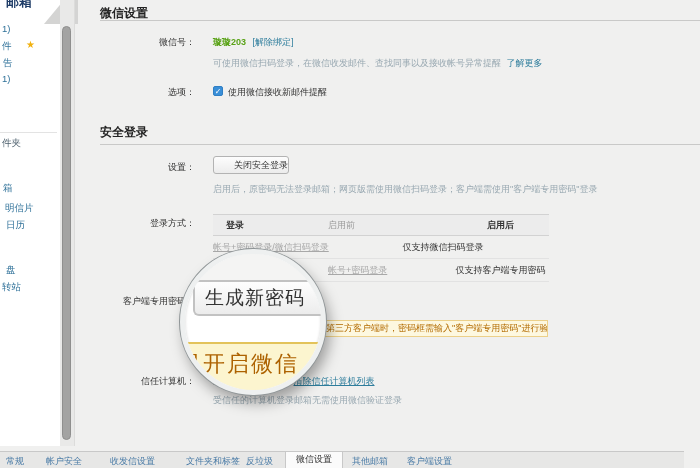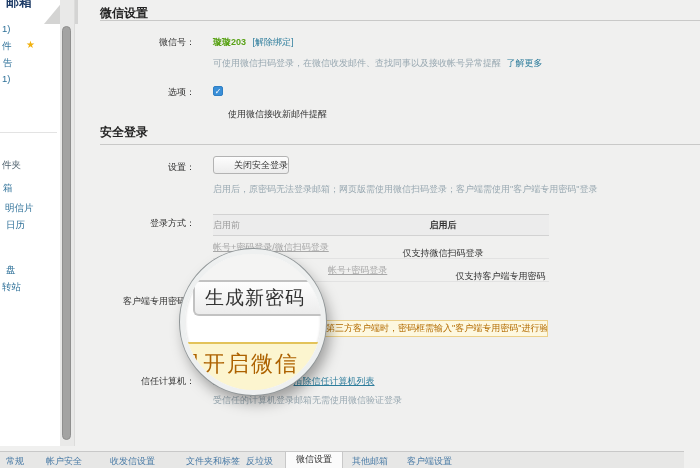--- a/index.html
+++ b/index.html
@@ -20,39 +20,39 @@
 
   
   .sec-title{position:absolute;font-size:12px;font-weight:bold;color:#222;white-space:nowrap;}
   .hr{position:absolute;left:100px;width:600px;height:1px;background:#c9c9c8;}
   .flabel{position:absolute;left:85px;width:110px;text-align:right;font-size:9px;color:#333;white-space:nowrap;}
   .val{position:absolute;left:213px;font-size:9px;white-space:nowrap;}
   .green{color:#59a216;font-weight:bold;}
   .teal{color:#2e7d9c;}
   .teal.ul{text-decoration:underline;}
   .grayblue{color:#98a8b1;}
-  .dark{color:#333;margin-top:22px;}
+  .dark{color:#333;}
   .btn{position:absolute;left:213px;top:156px;width:76px;height:18px;box-sizing:border-box;
        border:1px solid #b3b3b3;border-radius:3px;background:linear-gradient(#fdfdfd,#ececec);
        font-size:9px;line-height:16px;text-align:right;color:#333;cursor:default;}
   .cb{position:absolute;left:213px;top:86px;width:10px;height:10px;background:#3a8fd8;border-radius:2px;border:1px solid #2f7fc4;box-sizing:border-box;}
   .cb i{font-style:normal;color:#fff;font-size:8px;line-height:9px;display:block;text-align:center;}
 
   
   .tbl{position:absolute;left:213px;top:214px;width:336px;font-size:9px;}
   .trow{display:flex;height:22px;line-height:22px;border-bottom:1px solid #e2e2e2;}
   .thead{display:flex;height:20px;line-height:20px;background:#ececec;border-top:1px solid #d2d2d2;border-bottom:1px solid #d2d2d2;}
   .c1{width:115px;padding-left:13px;box-sizing:border-box;}
   .c2{width:124px;}
   .c3{flex:1;text-align:center;}
   .thead .c1,.thead .c3{font-weight:bold;color:#333;}
   .thead .c2{color:#9b9b9b;}
   .trow .c1{font-weight:bold;color:#333;}
   .trow .c2{color:#a8a8a8;text-decoration:underline;}
-  .trow .c3{color:#333;margin-top:6px;}
+  .trow .c3{color:#333;}
 
   
   .notice{position:absolute;left:213px;top:320px;width:335px;height:17px;box-sizing:border-box;
           background:#fdf8e0;border:1px solid #ecd089;font-size:9px;line-height:15px;color:#b36b00;
           padding-left:112px;white-space:nowrap;overflow:hidden;}
 
   
   .lens{position:absolute;left:180px;top:249px;width:136px;height:136px;border-radius:50%;
         border:5px solid #eef0f0;background:#fff;overflow:hidden;z-index:5;
         box-shadow:0 0 0 1px #8f9597,4px 8px 14px rgba(0,0,0,.35),inset 0 0 3px rgba(0,0,0,.18);}
@@ -120,20 +120,21 @@
   <div class="hr" style="top:144px"></div>
 
   <div class="flabel" style="top:161px">设置：</div>
   <div class="btn">关闭安全登录</div>
 
   <div class="val grayblue" style="top:183px">启用后，原密码无法登录邮箱；网页版需使用微信扫码登录；客户端需使用"客户端专用密码"登录</div>
 
   <div class="flabel" style="top:217px">登录方式：</div>
   <div class="tbl">
     <div class="thead">
+      <div class="c1">登录</div>
       <div class="c2">启用前</div>
       <div class="c3">启用后</div>
     </div>
     <div class="trow">
       <div class="c2">帐号+密码登录/微信扫码登录</div>
       <div class="c3">仅支持微信扫码登录</div>
     </div>
     <div class="trow">
       <div class="c1"></div>
       <div class="c2">帐号+密码登录</div>

